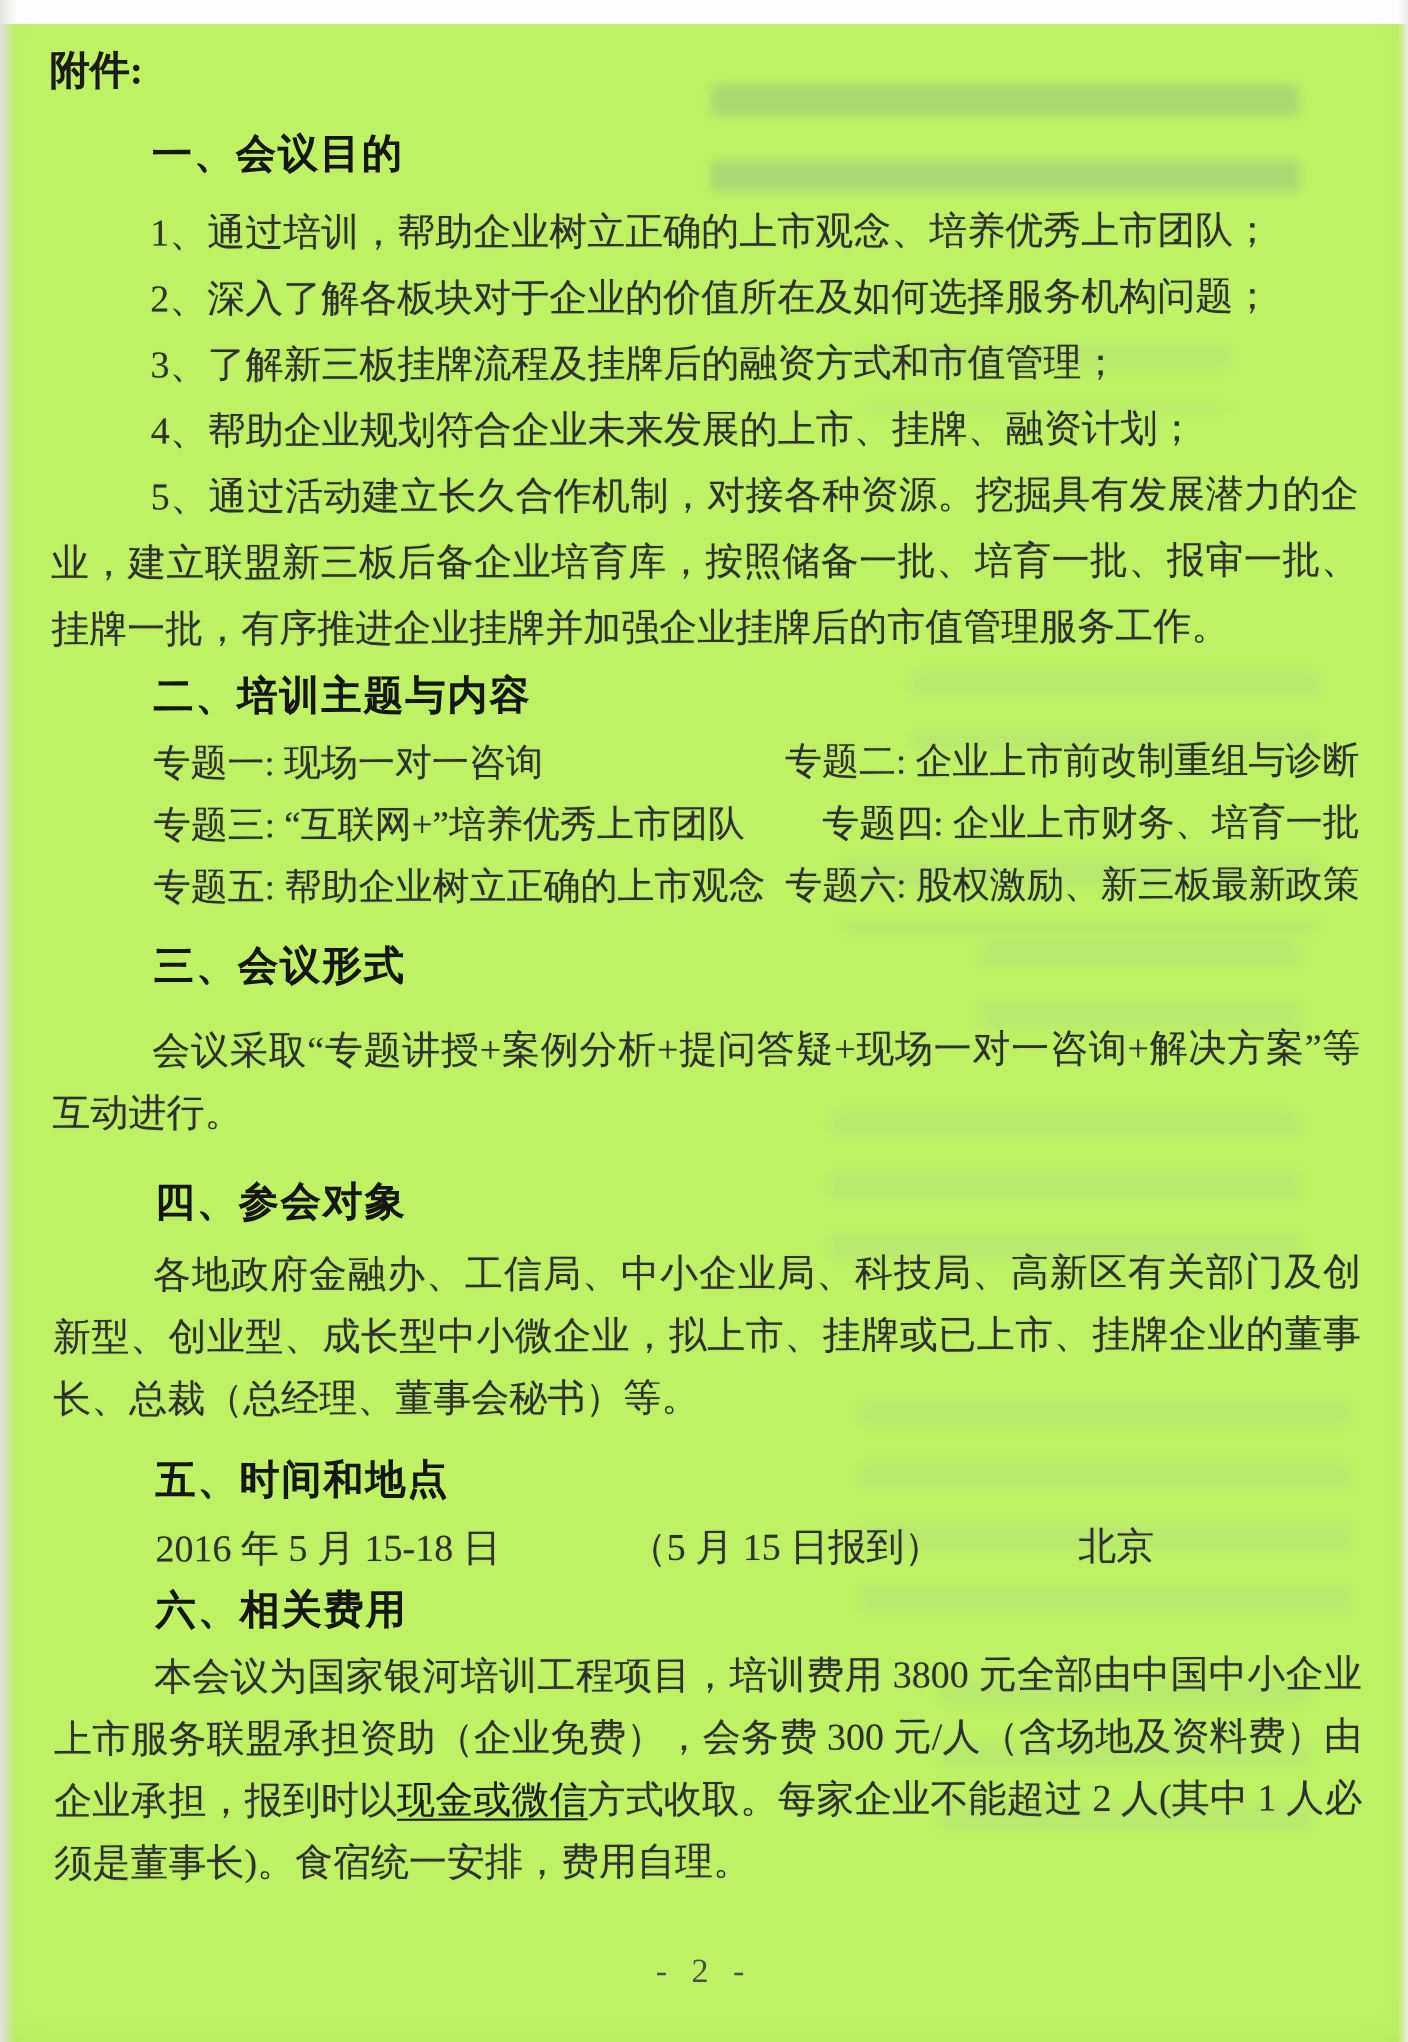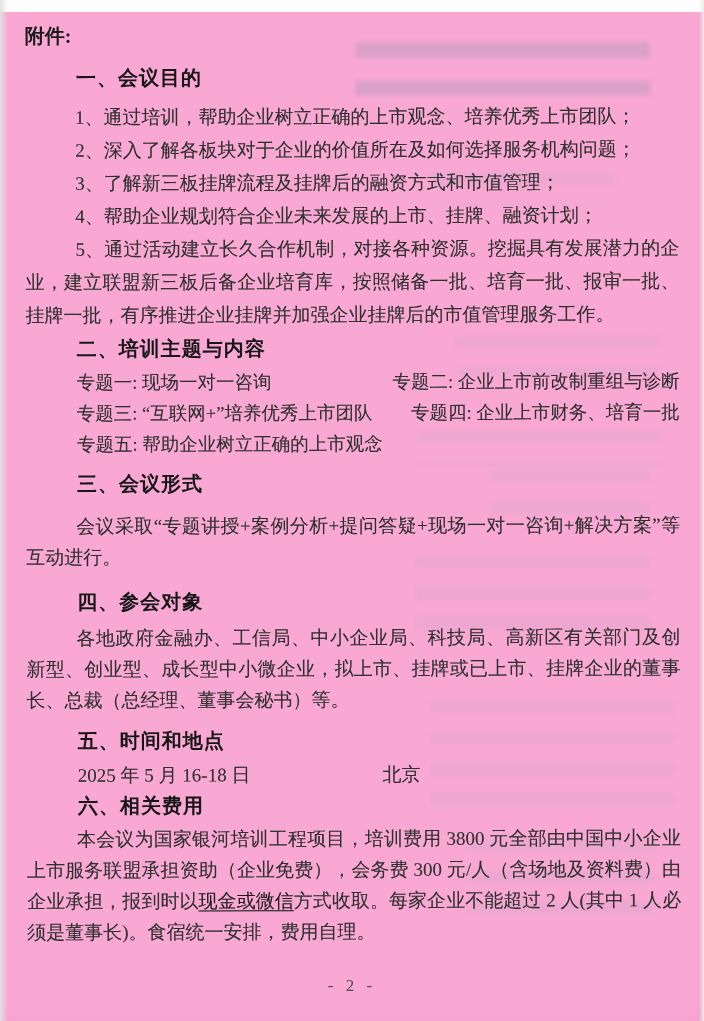--- a/index.html
+++ b/index.html
@@ -1,20 +1,20 @@
 <!DOCTYPE html>
 <html lang="zh"><head>
 <meta charset="utf-8">
 <style>
   html,body{margin:0;padding:0;}
   body{background:#ffffff;}
   .sheet{
     position:relative;
     width:704px;height:1021px;
-    background:#f9a8d4;
+    background:#bef264;
     overflow:hidden;
     font-family:"Liberation Serif","DejaVu Serif",serif;
     color:#2f2f2f;
     box-shadow:inset 0 0 18px rgba(0,0,0,0.045);
   }
   .top-band{position:absolute;top:0;left:0;right:0;height:12px;background:#fdfdfd;}
   .left-edge{position:absolute;top:0;left:0;bottom:0;width:8px;
     background:linear-gradient(90deg,#e2e2e0, rgba(226,226,224,0));}
   .right-edge{position:absolute;top:0;right:0;bottom:0;width:5px;
     background:linear-gradient(270deg,#ececea, rgba(236,236,234,0));}
@@ -130,33 +130,35 @@
       <div class="topic-row">
         <span>专题一: 现场一对一咨询</span>
         <span>专题二: 企业上市前改制重组与诊断</span>
       </div>
       <div class="topic-row">
         <span>专题三: “互联网+”培养优秀上市团队</span>
         <span>专题四: 企业上市财务、培育一批</span>
       </div>
       <div class="topic-row">
         <span>专题五: 帮助企业树立正确的上市观念</span>
+        <span>专题六: 股权激励、新三板最新政策</span>
       </div>
     </div>
 
     <h2 class="sec-heading h3">三、会议形式</h2>
     <p class="body s3-para">会议采取“专题讲授+案例分析+提问答疑+现场一对一咨询+解决方案”等互动进行。</p>
 
     <h2 class="sec-heading h4">四、参会对象</h2>
     <p class="body s4-para">各地政府金融办、工信局、中小企业局、科技局、高新区有关部门及创新型、创业型、成长型中小微企业，拟上市、挂牌或已上市、挂牌企业的董事长、总裁（总经理、董事会秘书）等。</p>
 
     <h2 class="sec-heading h5">五、时间和地点</h2>
     <div class="date-row">
-      <span>2025 年 5 月 16-18 日</span>
+      <span>2016 年 5 月 15-18 日</span>
       <span class="gap1"></span>
+      <span>（5 月 15 日报到）</span>
       <span class="gap2"></span>
       <span>北京</span>
     </div>
 
     <h2 class="sec-heading h6">六、相关费用</h2>
     <p class="body s6-para"><span>本会议为国家银河培训工程项目，培训费用 3800 元全部由中国中小企业上市服务联盟承担资助（企业免费），会务费 300 元/人（含场地及资料费）由企业承担，报到时以</span><span class="fee-em">现金或微信</span><span>方式收取。每家企业不能超过 2 人(其中 1 人必须是董事长)。食宿统一安排，费用自理。</span></p>
 
   </div>
 
   <div class="page-number">- 2 -</div>

